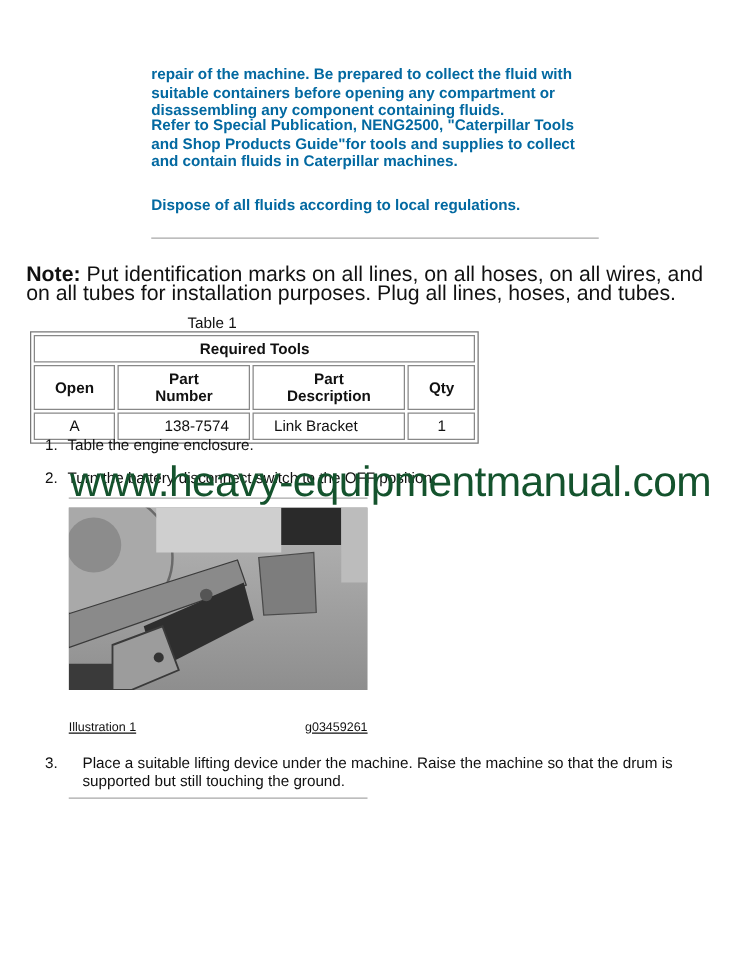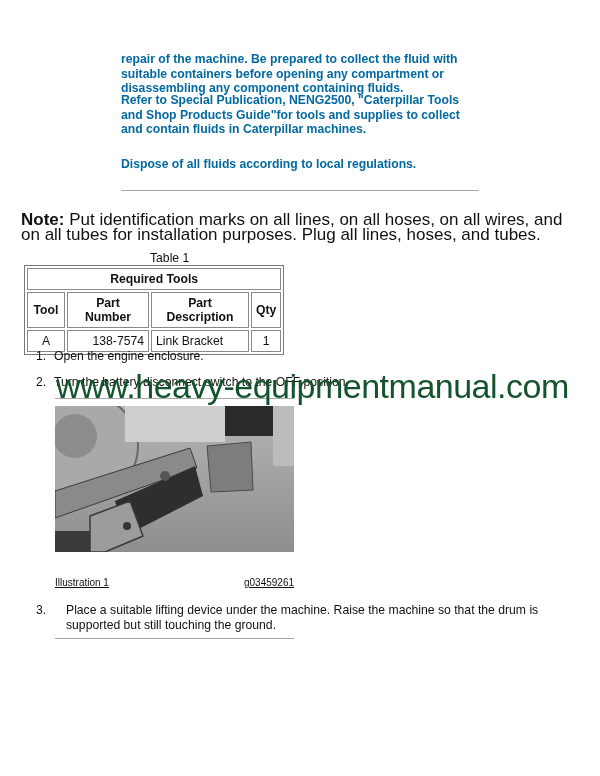--- a/index.html
+++ b/index.html
@@ -6,21 +6,21 @@
   body { width:600px; height:776px; background:#ffffff; position:relative; overflow:hidden;
          font-family:"Liberation Sans", sans-serif; color:#111; }
   .abs { position:absolute; }
   .warn { left:121px; width:360px; font-weight:bold; font-size:12.2px; line-height:14.6px; color:#0369a1; }
   .rule { height:0; border-top:1.5px solid #a8a8a8; }
   .note { left:21px; width:560px; font-size:17px; line-height:15px; }
   .note b { font-weight:bold; }
   .caption { left:150px; top:251px; font-size:12.2px; }
   table.tools { position:absolute; left:24px; top:265px; border-collapse:separate; border-spacing:2px;
                 border:1.5px solid #777; font-size:12.2px; }
-  table.tools td, table.tools th { border:1px solid #888; padding:3px 4px; }
+  table.tools td, table.tools th { border:1px solid #888; padding:3px 16px; }
   table.tools th { font-weight:bold; }
   .c { text-align:center; }
   .step { left:36px; font-size:12.2px; line-height:15px; }
   .step .num { display:inline-block; width:18px; }
   .watermark { left:56px; top:366px; font-size:34px; color:#14532d; letter-spacing:-0.5px; white-space:nowrap; line-height:40px; }
   .photo { left:55px; top:406px; width:239px; height:146px; overflow:hidden; background:#9a9a9a; }
   .illus { font-size:10px;text-decoration:underline; }
 </style>
 </head>
 <body>
@@ -34,36 +34,36 @@
   <b>Note:</b><span> Put identification marks on all lines, on all hoses, on all wires, and on all tubes for installation purposes. Plug all lines, hoses, and tubes.</span>
 </div>
 
 <div class="abs caption">Table 1</div>
 <table class="tools">
   <tbody>
       <tr>
     <th colspan="4" class="c">Required Tools</th>
   </tr>
   <tr>
-    <th>Tool</th>
+    <th>Open</th>
     <th>Part Number</th>
     <th>Part Description</th>
     <th>Qty</th>
   </tr>
   <tr>
     <td class="c" style="width:28px;">A</td>
     <td class="c" style="width:72px;text-align:right;">138-7574</td>
     <td style="width:88px;">Link Bracket</td>
     <td class="c" style="width:20px;">1</td>
   </tr>
 </tbody>
   </table>
 
 <div class="abs step" style="top:349px;">
-  <span class="num">1.</span><span>Open the engine enclosure.</span>
+  <span class="num">1.</span><span>Table the engine enclosure.</span>
 </div>
 <div class="abs step" style="top:375px;">
   <span class="num">2.</span><span>Turn the battery disconnect switch to the OFF position.</span>
 </div>
 <div class="abs rule" style="left:55px; top:398px; width:239px;"></div>
 
 <div class="abs watermark">www.heavy-equipmentmanual.com</div>
 
 <div class="abs photo">
   <svg width="239" height="146" viewBox="0 0 239 146">

